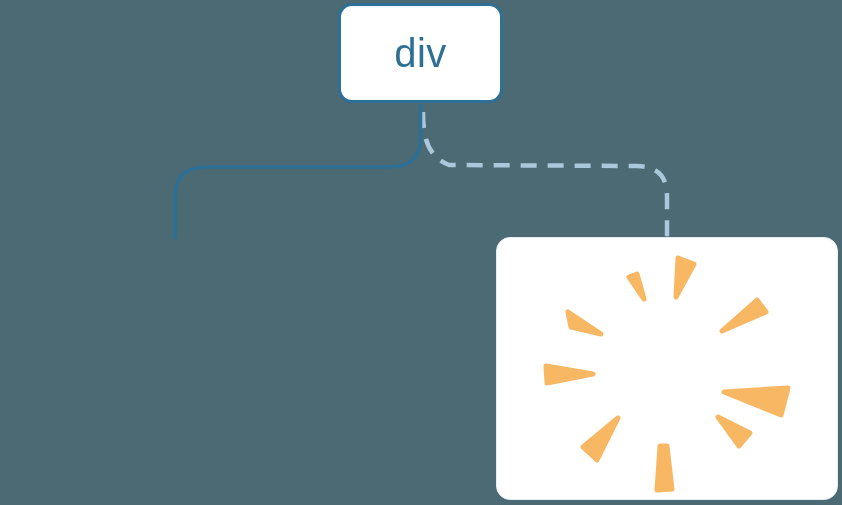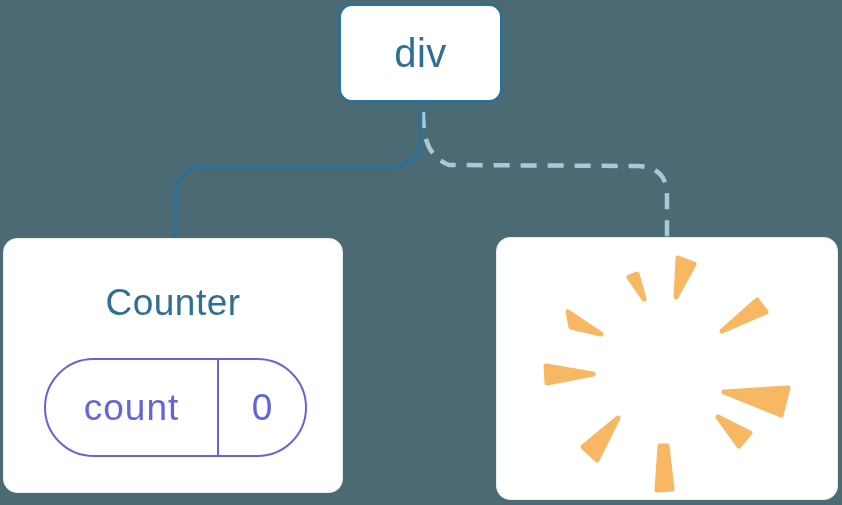--- a/index.html
+++ b/index.html
@@ -86,27 +86,20 @@
 
   <svg class="layer" viewBox="0 0 842 505">
     <path class="conn-dashed" d="M 423 112 C 423 140 429 157 449 165 L 637 166 C 659 167 667 177 667 197 L 667 238"></path>
     <path class="conn-solid" d="M 420.5 104 L 420.5 137 Q 420.5 167 390.5 167 L 207 167 Q 175 167 175 197 L 175 239"></path>
   </svg>
 
   <div class="card node-box">
     <span class="node-label">div</span>
   </div>
 
-  <div class="card counter-card">
-    <div class="component-title">Counter</div>
-    <div class="state-pill">
-      <div class="pill-key">count</div>
-      <div class="pill-value">0</div>
-    </div>
-  </div>
 
   <div class="card removed-card"></div>
   <svg class="layer" viewBox="0 0 842 505">
     <g class="poof" id="poof-group">
         <polygon points="676,297 678,258 694,264"></polygon>
         <polygon points="644,299 629,277 637,274"></polygon>
         <polygon points="722,331 757,300 766,312"></polygon>
         <polygon points="601,334 568,312 571,327"></polygon>
         <polygon points="593,374 546,366 547,383"></polygon>
         <polygon points="724,392 788,388 781,415"></polygon>

